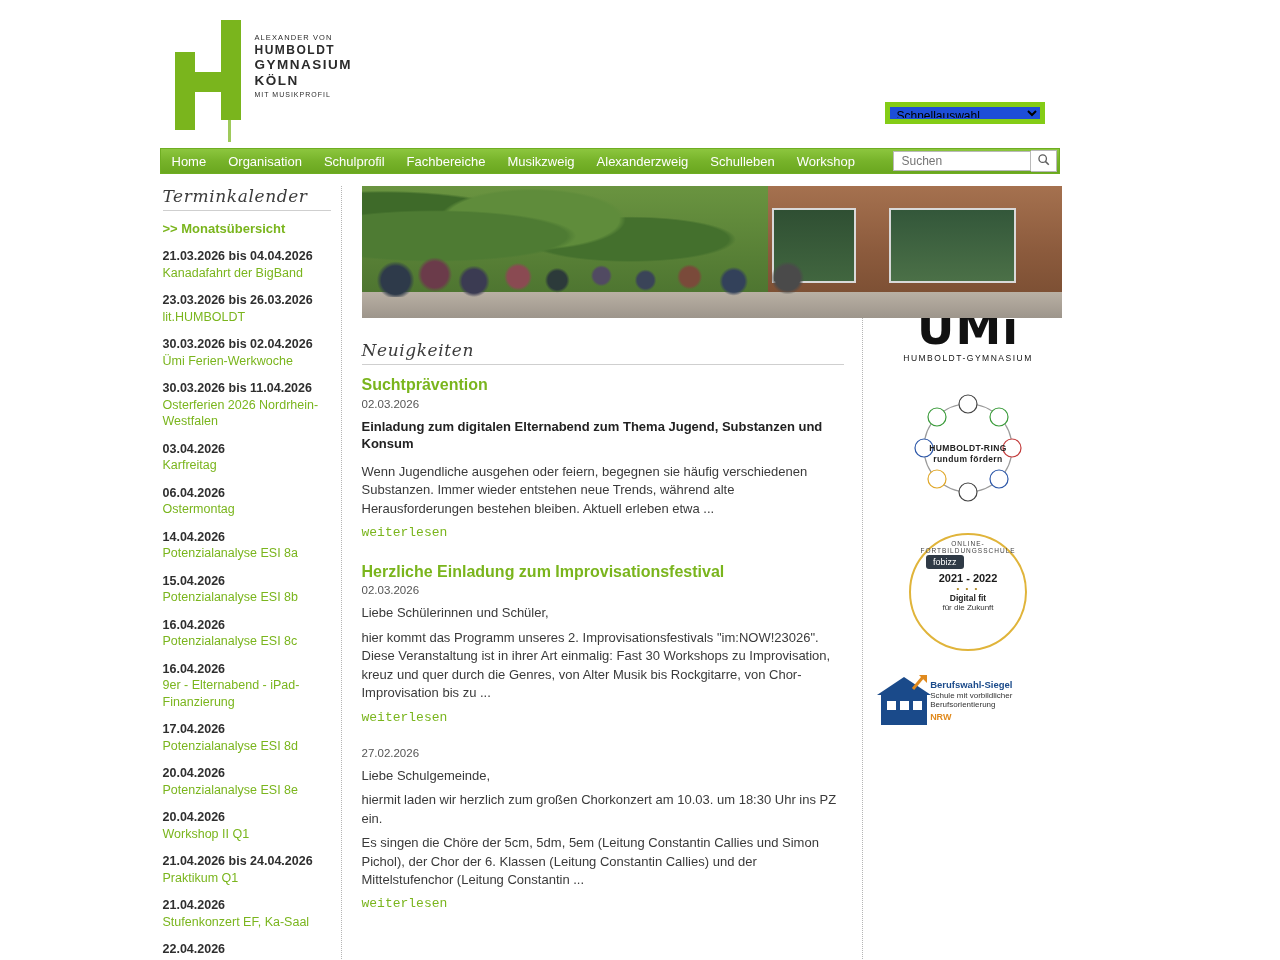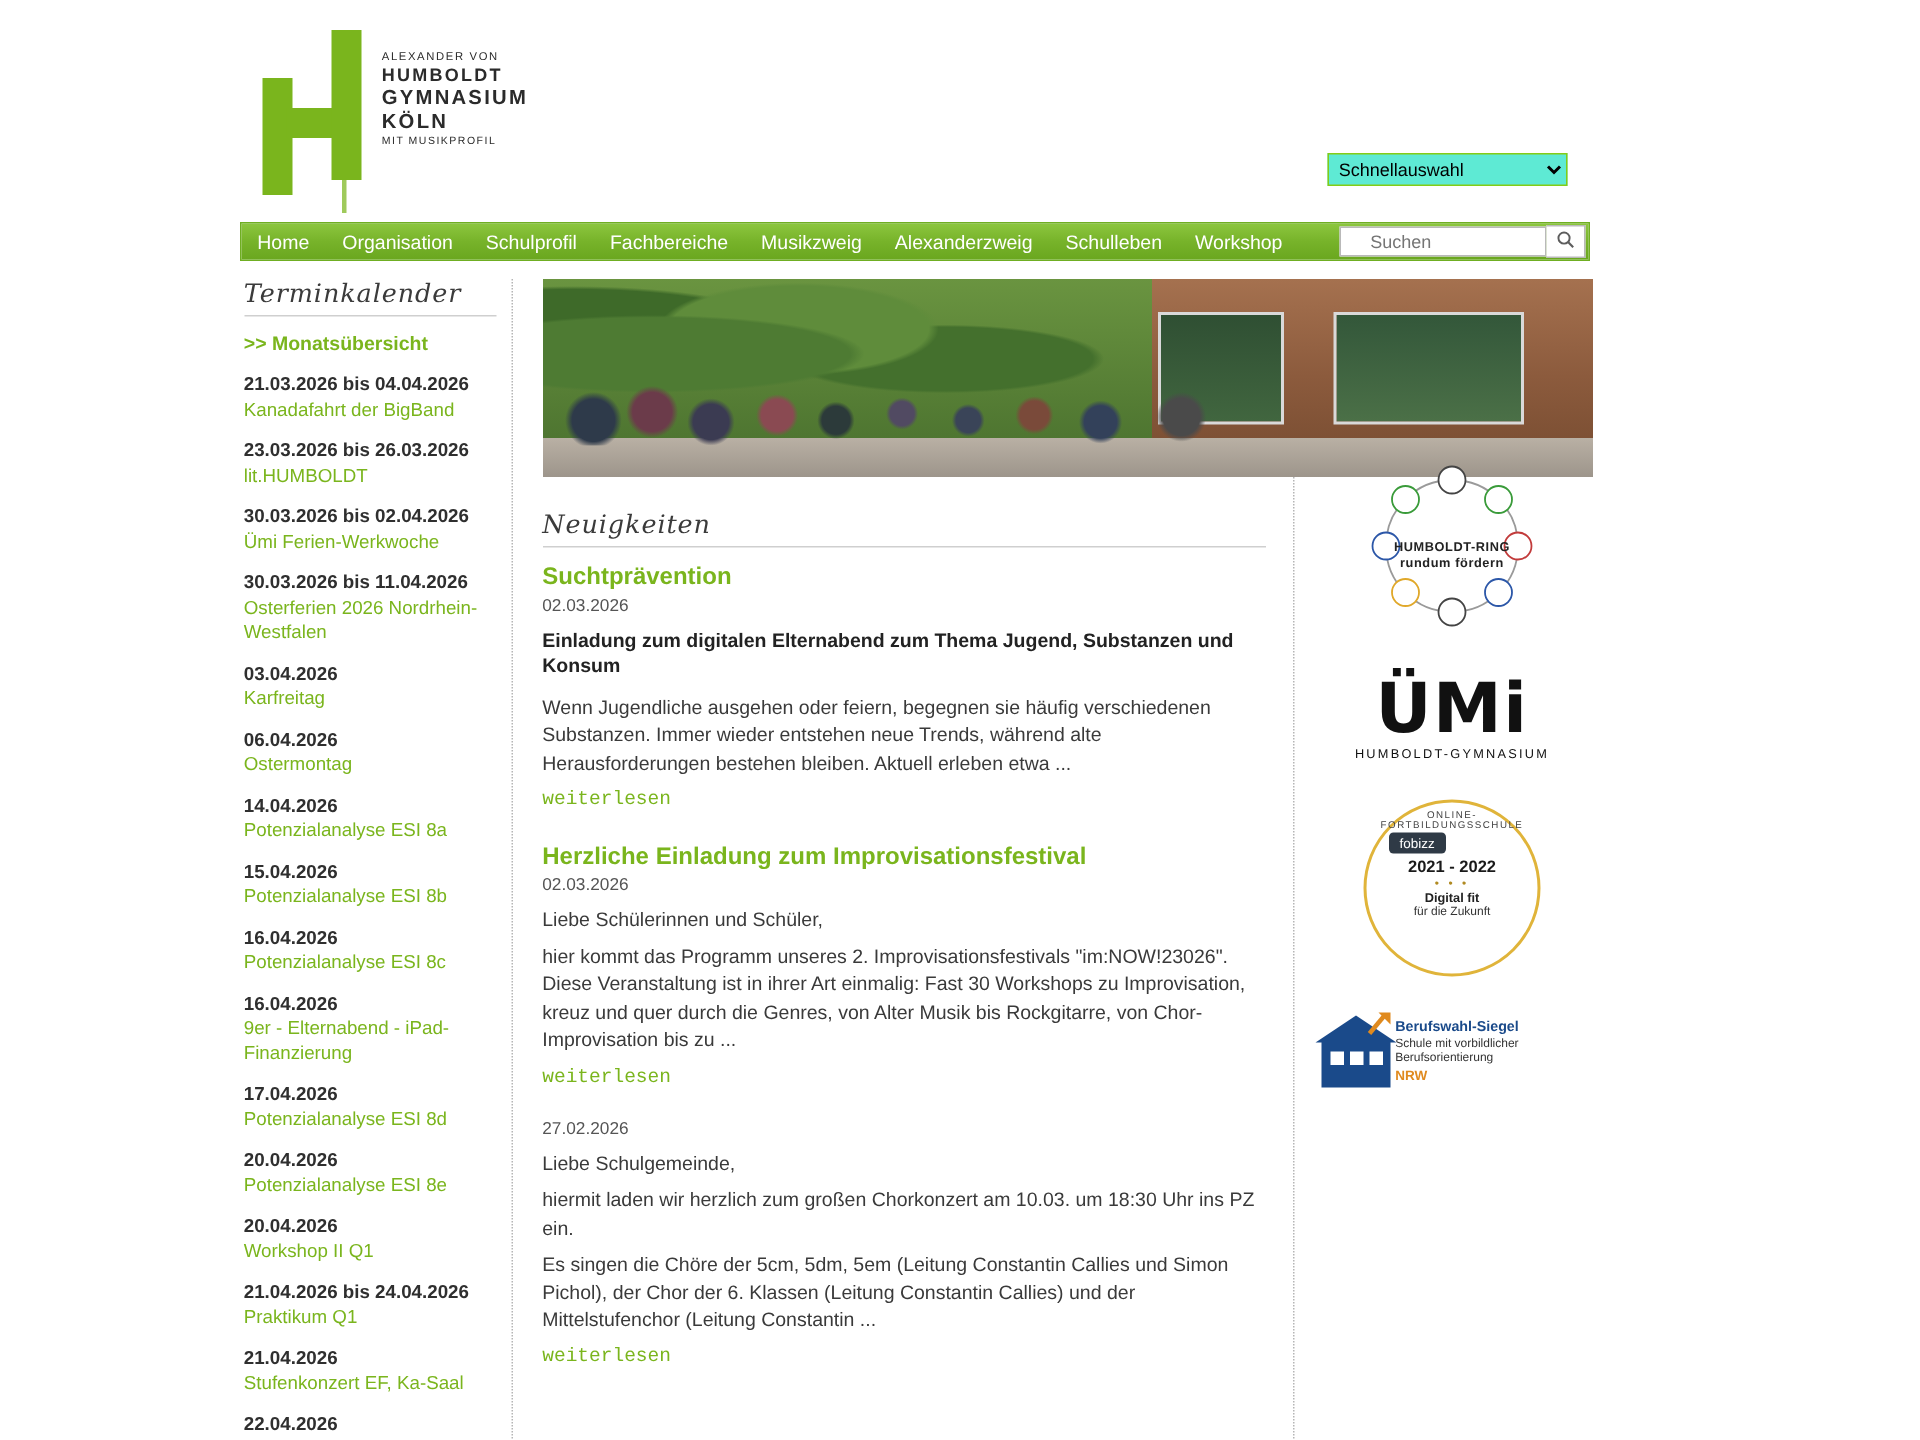--- a/index.html
+++ b/index.html
@@ -76,22 +76,22 @@
     position: absolute;
     right: 15px;
     top: 102px;
     width: 160px;
   }
   .quickselect select {
     width: 100%;
     height: 22px;
     font-size: 12px;
     font-family: "Liberation Sans", sans-serif;
-    border: 1px solid #84cc16;
-    background: #5eead4;
+    border: 5px solid #84cc16;
+    background: #1d4ed8;
     color: #000;
     padding: 1px 3px;
   }
 
   
   .navbar {
     position: relative;
     height: 26px;
     background: linear-gradient(to bottom, #8cc63e 0%, #77b32a 50%, #6aa71f 100%);
     border: 1px solid #6fae22;
@@ -112,21 +112,21 @@
     margin-left: auto;
     display: flex;
     align-items: center;
     padding-right: 2px;
   }
   .navbar .search-box input {
     width: 138px;
     height: 20px;
     border: 1px solid #b9b9b9;
     font-size: 12px;
-    padding: 0 20px;
+    padding: 0 8px;
     color: #555;
     font-family: "Liberation Sans", sans-serif;
   }
   .search-btn {
     width: 26px; height: 22px;
     background: #ffffff;
     border: 1px solid #b9b9b9;
     border-left: none;
     display: flex; align-items: center; justify-content: center;
     cursor: pointer;
@@ -452,43 +452,43 @@
           <div class="b-musikprofil">
             <div class="txt">
               <div class="t1">MUSIKPROFIL-SCHULE</div>
               <div class="t2">BILDUNGSLAND.NRW</div>
             </div>
             <div class="sq">♫</div>
           </div>
         </div>
 
         <div class="badge">
+          <div class="b-uemi">
+            <div class="face">ÜMi</div>
+            <div class="sub">HUMBOLDT-GYMNASIUM</div>
+          </div>
+        </div>
+
+        <div class="badge">
           <div class="b-ring">
             <svg width="140" height="118" viewBox="0 0 140 118">
               <circle cx="70" cy="59" r="44" fill="none" stroke="#9a9a9a" stroke-width="1.2"></circle>
               <circle cx="70" cy="15" r="9" fill="#fff" stroke="#444" stroke-width="1.2"></circle>
               <circle cx="101" cy="28" r="9" fill="#fff" stroke="#3a9b3a" stroke-width="1.2"></circle>
               <circle cx="114" cy="59" r="9" fill="#fff" stroke="#c23b3b" stroke-width="1.2"></circle>
               <circle cx="101" cy="90" r="9" fill="#fff" stroke="#2c57a8" stroke-width="1.2"></circle>
               <circle cx="70" cy="103" r="9" fill="#fff" stroke="#444" stroke-width="1.2"></circle>
               <circle cx="39" cy="90" r="9" fill="#fff" stroke="#e0a82a" stroke-width="1.2"></circle>
               <circle cx="26" cy="59" r="9" fill="#fff" stroke="#2c57a8" stroke-width="1.2"></circle>
               <circle cx="39" cy="28" r="9" fill="#fff" stroke="#3a9b3a" stroke-width="1.2"></circle>
             </svg>
             <div class="center">
               <div>HUMBOLDT-RING</div>
               <div>rundum fördern</div>
             </div>
-          </div>
-        </div>
-
-        <div class="badge">
-          <div class="b-uemi">
-            <div class="face">ÜMi</div>
-            <div class="sub">HUMBOLDT-GYMNASIUM</div>
           </div>
         </div>
 
         <div class="badge">
           <div class="b-fobizz">
             <div class="ring-txt">ONLINE-FORTBILDUNGSSCHULE</div>
             <div class="logo">fobizz</div>
             <div class="yrs">2021 - 2022</div>
             <div class="dots">• • •</div>
             <div class="d1">Digital fit</div>

